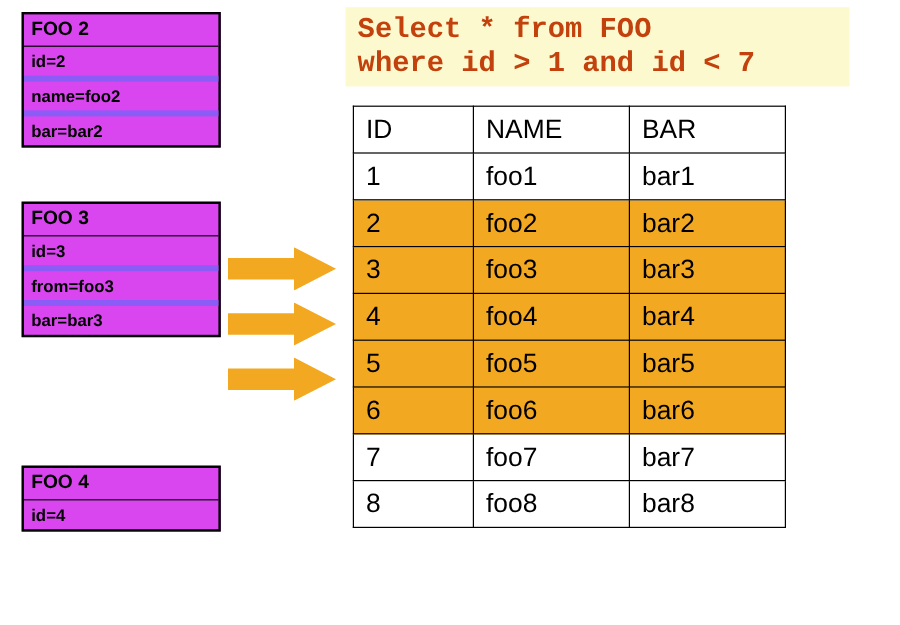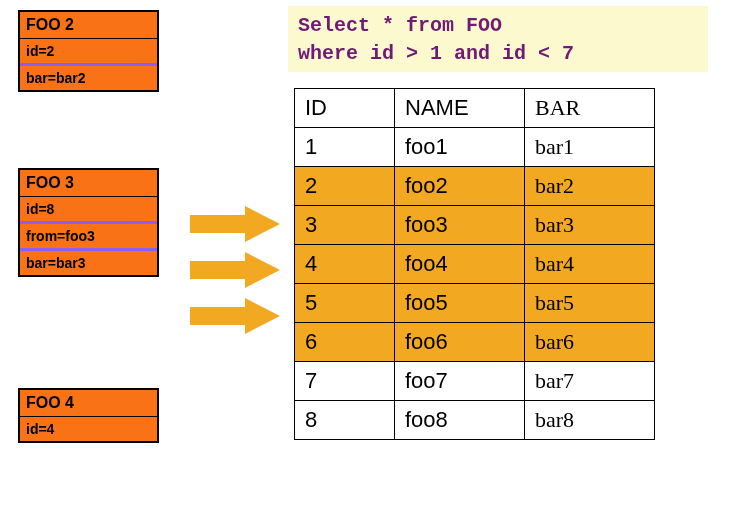--- a/index.html
+++ b/index.html
@@ -24,46 +24,46 @@
     top: 6px;
     width: 420px;
     height: 66px;
     background: #fcf9cf;
     padding: 6px 10px;
     box-sizing: border-box;
   }
   .sql-box .sql-text {
     font-family: "Courier New", Courier, monospace;
     font-weight: bold;
-    color: #701a75;
-    font-size: 20px;
+    color: #c2410c;
+    font-size: 24px;
     line-height: 28px;
     white-space: pre;
   }
 
   
   .record-card {
     position: absolute;
     left: 18px;
-    width: 141px;
+    width: 166px;
     border: 2px solid #000;
-    background: #f97316;
+    background: #d946ef;
     box-sizing: border-box;
   }
   .record-card .rc-title {
     font-weight: bold;
     font-size: 16px;
     padding: 4px 6px;
     border-bottom: 1px solid #000;
   }
   .record-card .rc-row {
     font-weight: bold;
     font-size: 14px;
     padding: 4px 6px;
-    border-bottom: 3px solid #8b5cf6;
+    border-bottom: 5px solid #8b5cf6;
   }
   .record-card .rc-row:last-child {
     border-bottom: none;
   }
   .card-0 { top: 10px; }
   .card-1 { top: 168px; }
   .card-2 { top: 352px; margin-top: 36px; }
 
   
   .arrow {
@@ -94,43 +94,44 @@
     height: 32px;
     box-sizing: border-box;
     margin-top: 28px;
   }
   .result-table th {
     font-weight: normal;
     background: #fff;
   }
   .col-id   { width: 100px; }
   .col-name { width: 130px; }
-  .col-bar  { width: 130px; font-family: Liberation Serif, serif; }
+  .col-bar  { width: 130px; }
   .result-table tr.hl td {
     background: #f2a921;
   }
 </style>
 </head>
 <body>
 <div class="canvas">
 
 <div class="sql-box">
   <div class="sql-text"><span>Select * from FOO</span>
 <span>where id &gt; 1 and id &lt; 7</span></div>
 </div>
 
 <div class="record-card card-0">
   <div class="rc-title">FOO 2</div>
   <div class="rc-row">id=2</div>
+  <div class="rc-row">name=foo2</div>
   <div class="rc-row">bar=bar2</div>
 </div>
 
 <div class="record-card card-1">
   <div class="rc-title">FOO 3</div>
-  <div class="rc-row">id=8</div>
+  <div class="rc-row">id=3</div>
   <div class="rc-row">from=foo3</div>
   <div class="rc-row">bar=bar3</div>
 </div>
 
 <div class="record-card card-2">
   <div class="rc-title">FOO 4</div>
   <div class="rc-row">id=4</div>
 </div>
 
 <div class="arrow arrow-0">

